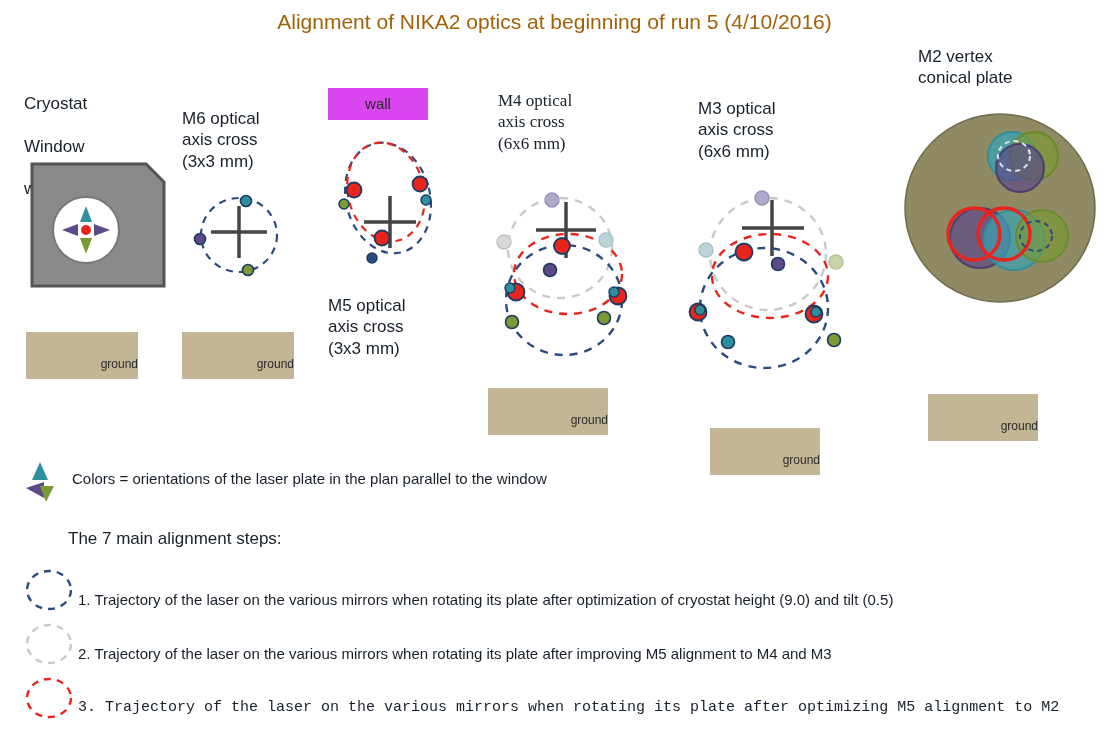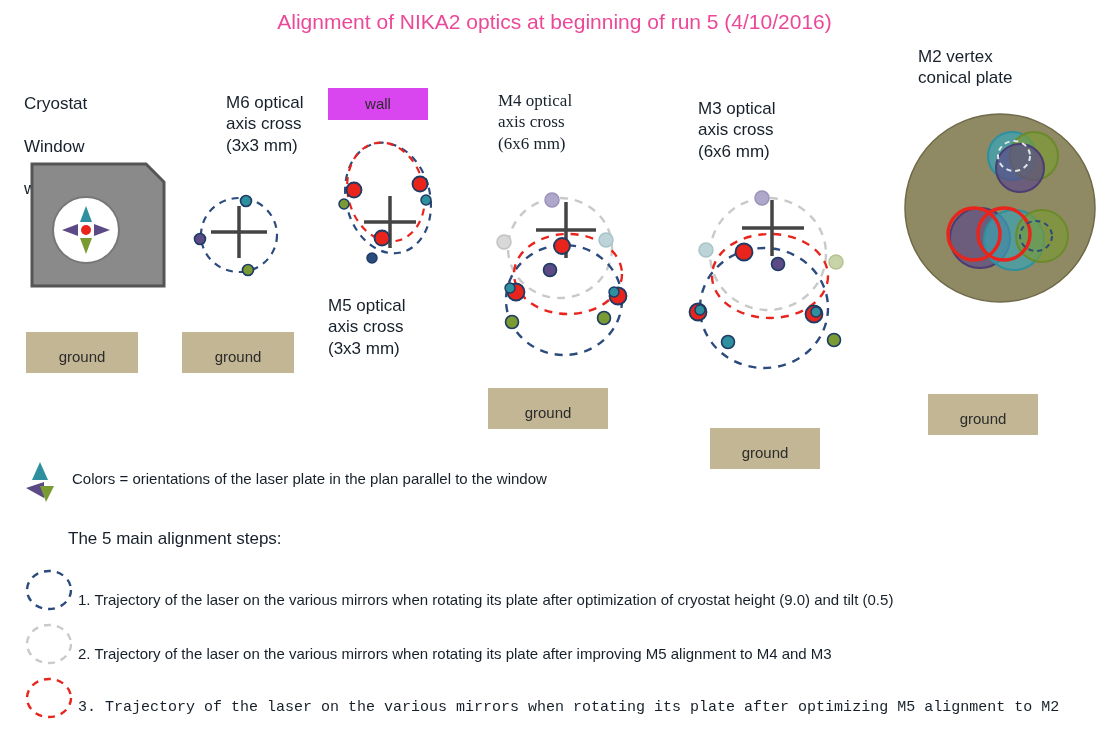--- a/index.html
+++ b/index.html
@@ -12,37 +12,37 @@
     font-family: "Liberation Sans", sans-serif;
     color: #1a1a1a;
     overflow: hidden;
   }
   .abs { position: absolute; }
 
   #title {
     top: 10px; left: 0; width: 1109px;
     text-align: center;
     font-size: 21px;
-    color: #ec4899;
+    color: #a16207;
   }
 
   .panel-label {
     font-size: 17px;
     line-height: 1.25;
     color: #17202a;
     white-space: pre-line;
   }
   .red-word { color: #e8241c; }
 
   .ground-box {
     background: #c3b694;
     color: #2b2b2b;
-    font-size: 15px;
-    text-align: center;
-    padding: 16px 0 8px 0;
+    font-size: 12px;
+    text-align: right;
+    padding: 25px 0 8px 0;
   }
   .wall-box {
     background: #d946ef;
     color: #2b2b2b;
     font-size: 15px;
     text-align: center;
     padding: 7px 0 8px 0;
   }
 
   .legend-text { font-size: 15px; color: #17202a; }
@@ -72,21 +72,21 @@
     <polygon points="58,46 52,62 64,62" fill="#2e8f9e"></polygon>
     <polygon points="58,94 52,78 64,78" fill="#7a9a34"></polygon>
     <polygon points="34,70 50,64 50,76" fill="#5b4a86"></polygon>
     <polygon points="82,70 66,64 66,76" fill="#5b4a86"></polygon>
     <circle cx="58" cy="70" r="5" fill="#e8241c"></circle>
   </svg>
 </div>
 
 <div class="abs ground-box" style="top:332px; left:26px; width:112px;">ground</div>
 
-<div class="abs panel-label" style="top:92px; left:182px; width:120px;margin-left:44px;">M6 optical
+<div class="abs panel-label" style="top:108px; left:182px; width:120px;">M6 optical
 axis cross
 (3x3 mm)</div>
 
 <div class="abs" style="top:180px; left:186px;">
   <svg width="110" height="110" viewBox="0 0 110 110">
     <ellipse cx="53" cy="55" rx="38" ry="37" fill="none" stroke="#2b4a7d" stroke-width="2.2" stroke-dasharray="7,6"></ellipse>
     <line x1="25" y1="52" x2="81" y2="52" stroke="#444" stroke-width="3.5"></line>
     <line x1="53" y1="26" x2="53" y2="78" stroke="#444" stroke-width="3.5"></line>
     <circle cx="60" cy="21" r="5.5" fill="#2e8f9e" stroke="#1d3b63" stroke-width="1.6"></circle>
     <circle cx="14" cy="59" r="5.5" fill="#5b4a86" stroke="#1d3b63" stroke-width="1.6"></circle>
@@ -196,21 +196,21 @@
 
 <div class="abs" style="top:458px; left:22px;">
   <svg width="48" height="48" viewBox="0 0 48 48">
     <polygon points="18,4 10,22 26,22" fill="#2e8f9e"></polygon>
     <polygon points="4,30 22,24 22,40" fill="#5b4a86"></polygon>
     <polygon points="24,44 18,28 32,28" fill="#7a9a34"></polygon>
   </svg>
 </div>
 <div class="abs legend-text" style="top:470px; left:72px; width:700px;">Colors = orientations of the laser plate in the plan parallel to the window</div>
 
-<div class="abs steps-title" style="top:529px; left:68px;">The 5 main alignment steps:</div>
+<div class="abs steps-title" style="top:529px; left:68px;">The 7 main alignment steps:</div>
 
 <div class="abs" style="top:568px; left:22px;">
   <svg width="54" height="44" viewBox="0 0 54 44">
     <ellipse cx="27" cy="22" rx="22" ry="19" fill="none" stroke="#2b4a7d" stroke-width="2.4" stroke-dasharray="7,6"></ellipse>
   </svg>
 </div>
 <div class="abs step-text" style="top:582px; left:78px; width:1020px;">1. Trajectory of the laser on the various mirrors when rotating its plate after optimization of cryostat height (9.0) and tilt (0.5)</div>
 
 <div class="abs" style="top:622px; left:22px;">
   <svg width="54" height="44" viewBox="0 0 54 44">

